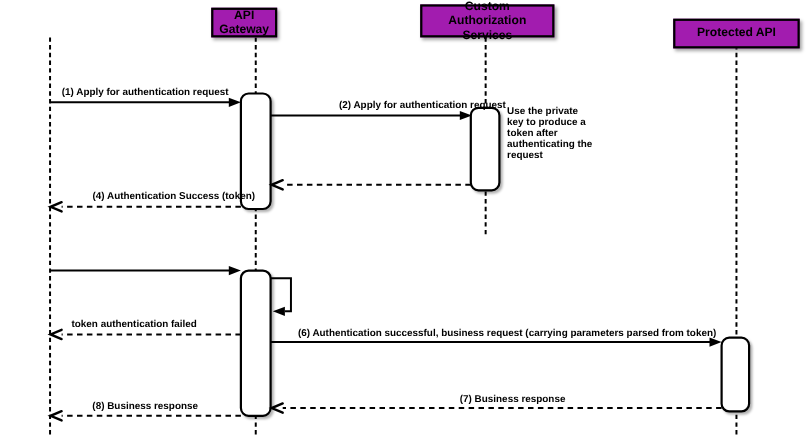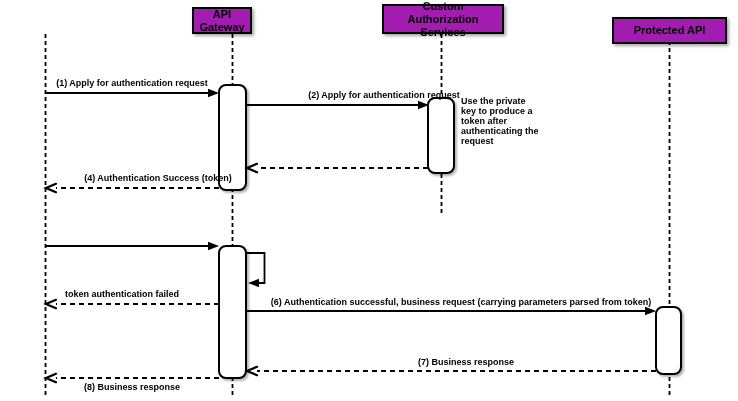--- a/index.html
+++ b/index.html
@@ -117,17 +117,17 @@
   <div class="pbox pbox-protectedapi">
     <span>Protected API</span>
   </div>
 
   <div class="msg-label" style="left:132px; top:78px;">(1) Apply for authentication request</div>
   <div class="msg-label" style="left:340px; top:90px;margin-left:44px;">(2) Apply for authentication request</div>
   <div class="msg-label" style="left:130px; top:173px;margin-left:28px;">(4) Authentication Success (token)</div>
   <div class="msg-label" style="left:122px; top:289px;">token authentication failed</div>
   <div class="msg-label" style="left:449px; top:297px;margin-left:12px;">(6) Authentication successful, business request (carrying parameters parsed from token)</div>
   <div class="msg-label" style="left:466px; top:357px;">(7) Business response</div>
-  <div class="msg-label" style="left:132px; top:382px;">(8) Business response</div>
+  <div class="msg-label" style="left:132px; top:364px;">(8) Business response</div>
 
   <div class="note note-privatekey">Use the private key to produce a token after authenticating the request</div>
 
 </div>
 
 </body></html>

